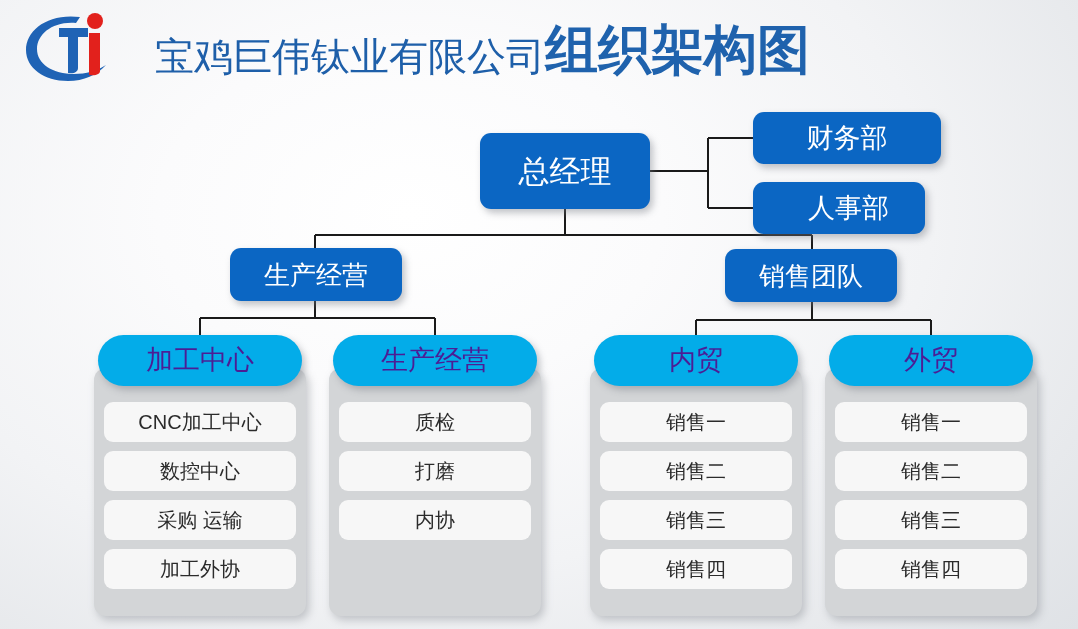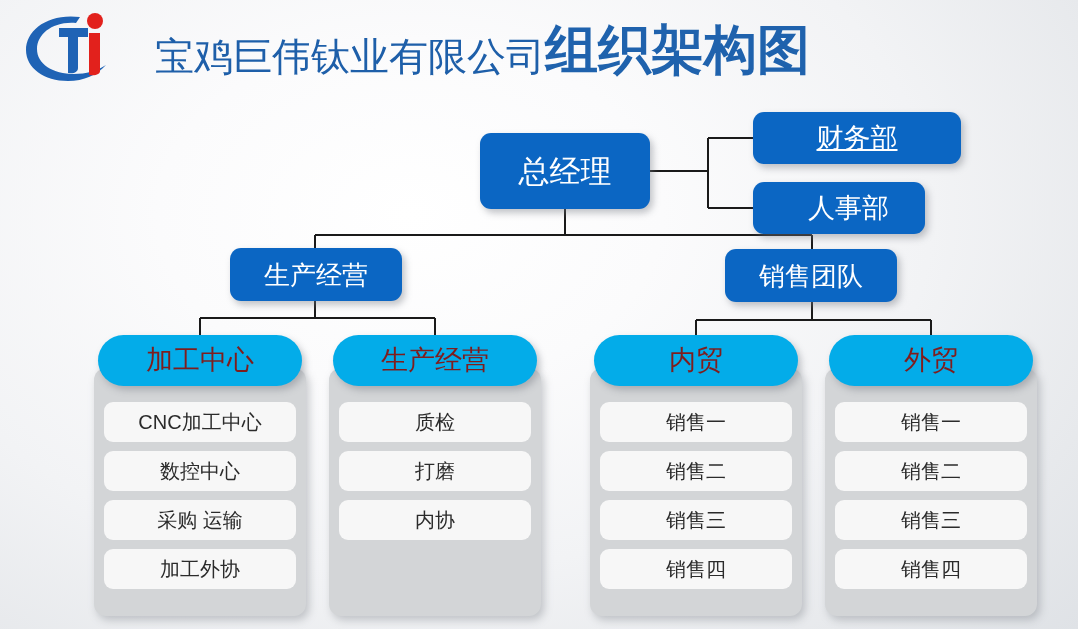--- a/index.html
+++ b/index.html
@@ -85,21 +85,21 @@
   }
   .node .node-label {
     color: #ffffff;
     line-height: 1;
     white-space: nowrap;
   }
 
   #node-gm       { left: 480px; top: 133px;  width: 170px; height: 76px; }
   #node-gm .node-label { font-size: 31px; }
 
-  #node-finance  { left: 753px; top: 112px;  width: 208px; height: 52px; text-decoration: underline; }
+  #node-finance  { left: 753px; top: 112px;  width: 188px; height: 52px; }
   #node-hr       { left: 753px; top: 182px;  width: 172px; height: 52px; padding-left: 19px; }
   #node-finance .node-label,
   #node-hr .node-label { font-size: 27px; }
 
   #node-prod     { left: 230px; top: 248px;  width: 172px; height: 53px; }
   #node-sales    { left: 725px; top: 249px;  width: 172px; height: 53px; }
   #node-prod .node-label,
   #node-sales .node-label { font-size: 26px; }
 
   
@@ -135,21 +135,21 @@
     background: #03ace9;
     border-radius: 26px;
     box-shadow: 3px 4px 7px rgba(120,125,132,0.45);
     display: flex;
     align-items: center;
     justify-content: center;
     z-index: 3;
     box-sizing: border-box;
   }
   .dept-header-label {
-    color: #7f1d1d;
+    color: #4c1d95;
     font-size: 27px;
     line-height: 1;
     white-space: nowrap;
   }
 
   .dept-items {
     position: absolute;
     left: 14px;
     top: 67px;
     width: 192px;

